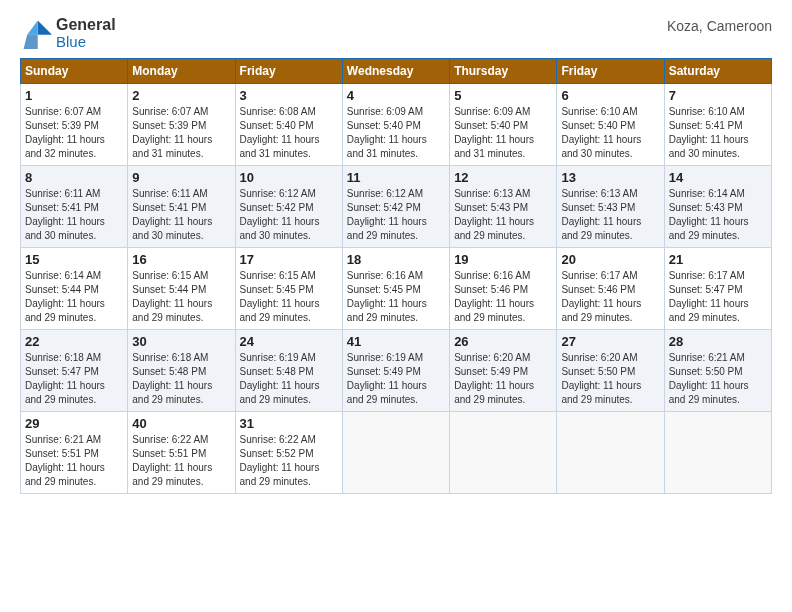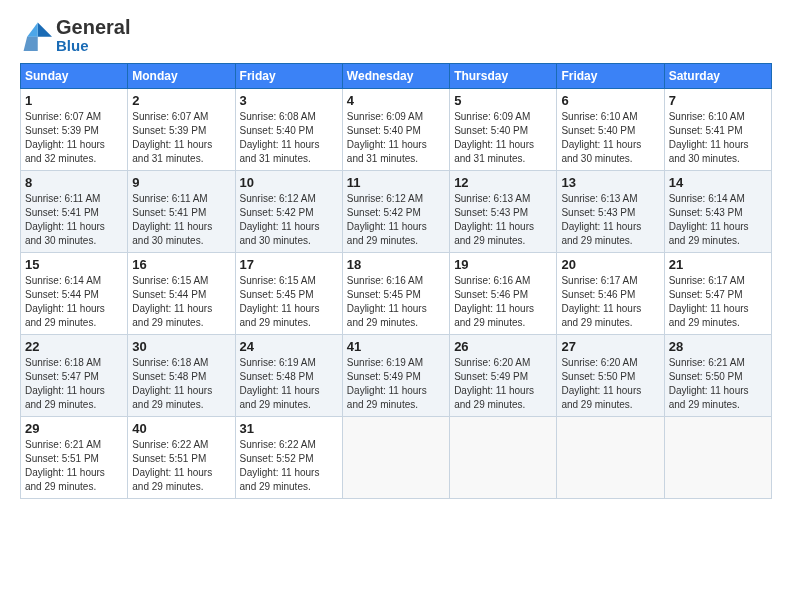--- a/index.html
+++ b/index.html
@@ -26,27 +26,27 @@
       display: flex;
       align-items: center;
       gap: 4px;
     }
     .logo-text {
       display: flex;
       flex-direction: column;
       line-height: 1.1;
     }
     .logo-general {
-      font-size: 20px;
+      font-size: 16px;
       font-weight: bold;
       color: #333;
     }
     .logo-blue {
       font-size: 15px;
-      font-weight: bold;
+      font-weight: normal;
       color: #1a6bb5;
     }
     .logo-icon {
       width: 32px;
       height: 32px;
     }
     .title-area {
       text-align: right;
     }
     .month-title {
@@ -59,21 +59,21 @@
       font-size: 14px;
       color: #555;
       margin-top: 2px;
     }
     table {
       width: 100%;
       border-collapse: collapse;
       table-layout: fixed;
     }
     thead tr {
-      background: #3b82f6;
+      background: #a16207;
     }
     thead th {
       color: #fff;
       font-size: 12px;
       font-weight: bold;
       padding: 5px 4px;
       text-align: left;
       border: 1px solid #1a6bb5;
     }
     tbody tr {
@@ -119,20 +119,21 @@
         <polygon points="20,4 36,20 20,20" fill="#1a6bb5"></polygon>
         <polygon points="20,4 20,20 8,20" fill="#4da6e8"></polygon>
         <polygon points="8,20 20,20 20,36 4,36" fill="#1a6bb5" opacity="0.7"></polygon>
       </svg>
       <div class="logo-text">
         <span class="logo-general">General</span>
         <span class="logo-blue">Blue</span>
       </div>
     </div>
     <div class="title-area">
+      <div class="location">Koza, Cameroon</div>
     </div>
   </div>
 
   <table>
     <thead>
       <tr>
         <th>Sunday</th>
         <th>Monday</th>
         <th>Friday</th>
         <th>Wednesday</th>

